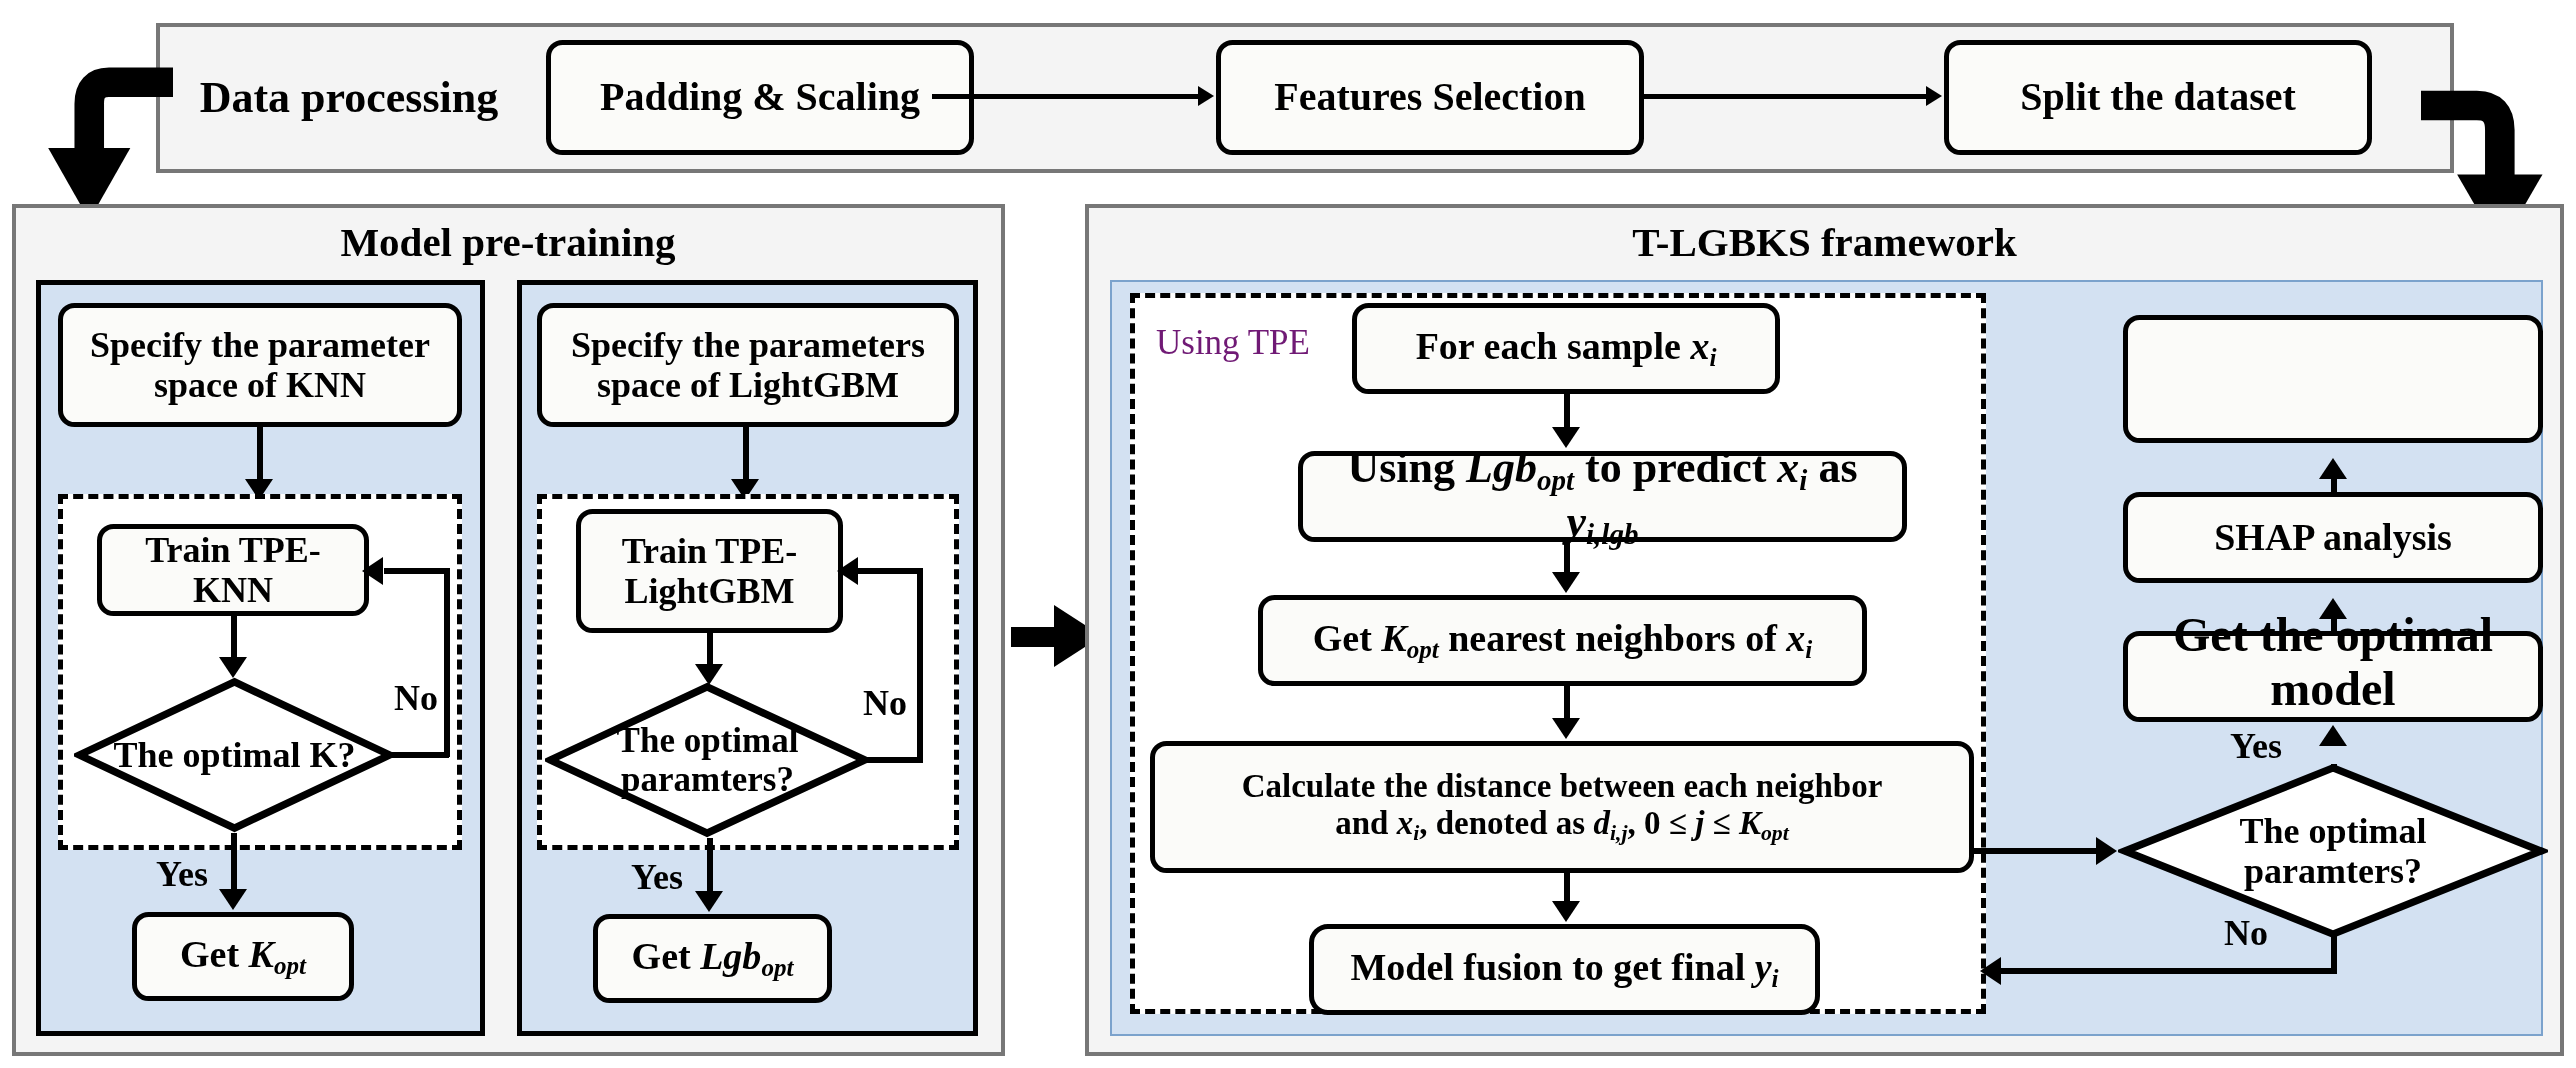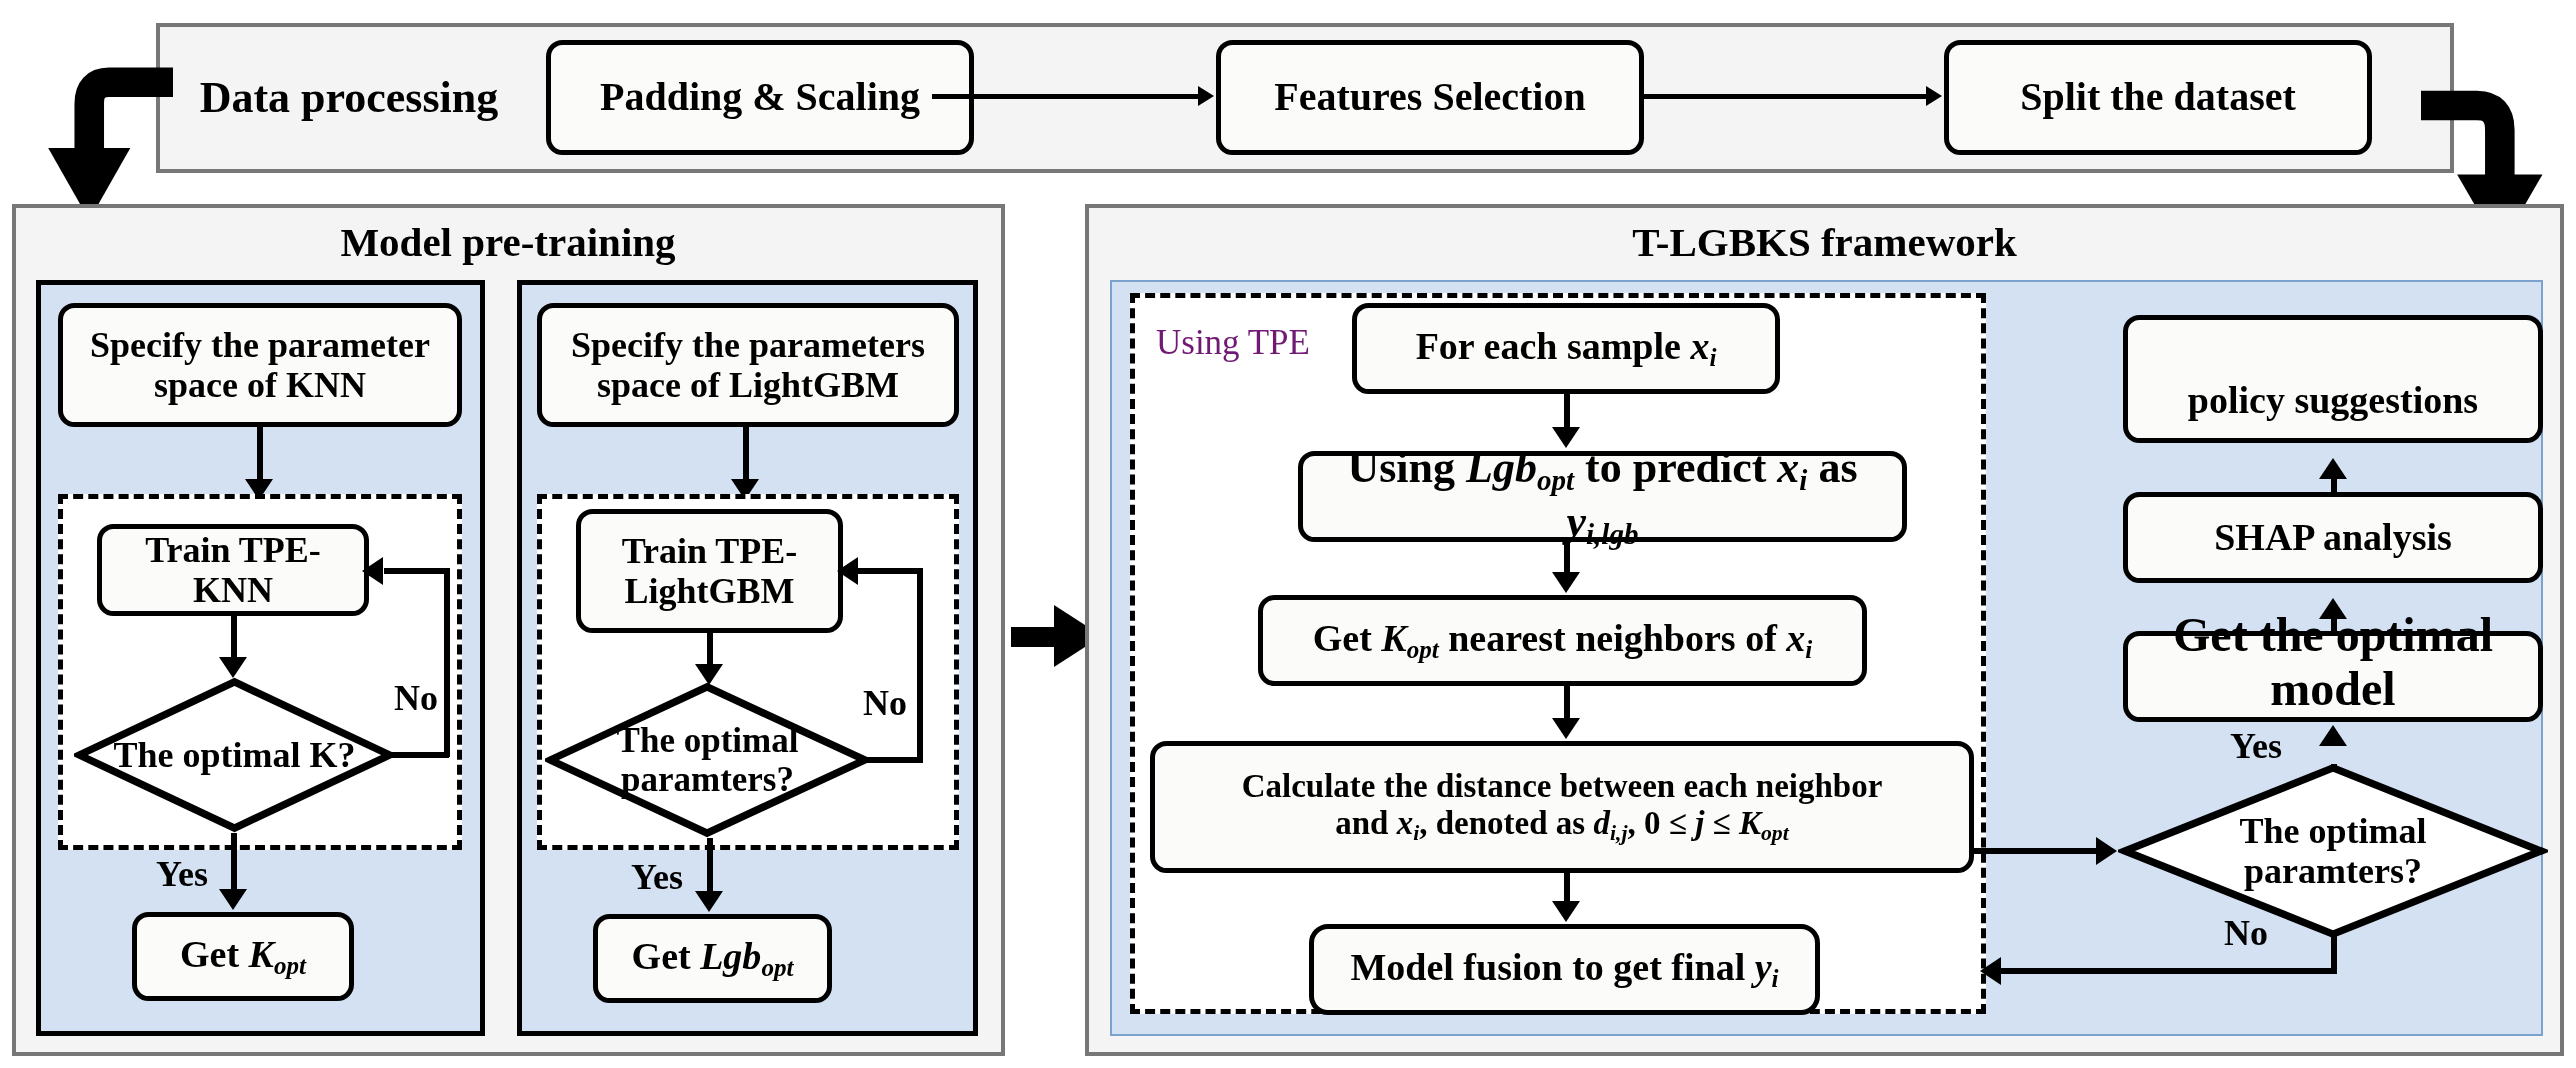--- a/index.html
+++ b/index.html
@@ -260,21 +260,20 @@
 
 <div class="node" style="left:1309px;top:924px;width:511px;height:91px;font-size:38px;border-radius:19px;">
   <span>
     <span>Model fusion to get final </span><span class="mi">y</span><span class="sub">i</span>
   </span>
 </div>
 
 <div class="node" style="left:2123px;top:315px;width:420px;height:128px;font-size:38px;">
   <span>
     <br>
-    <span>policy  suggestions</span>
   </span>
 </div>
 
 <div class="ln" style="left:2331px;top:479px;width:5.8px;height:35px;"></div>
 <div class="arr arr-u" style="left:2319px;top:458px;"></div>
 
 <div class="node" style="left:2123px;top:492px;width:420px;height:91px;font-size:38px;">
   <span>SHAP analysis</span>
 </div>
 

